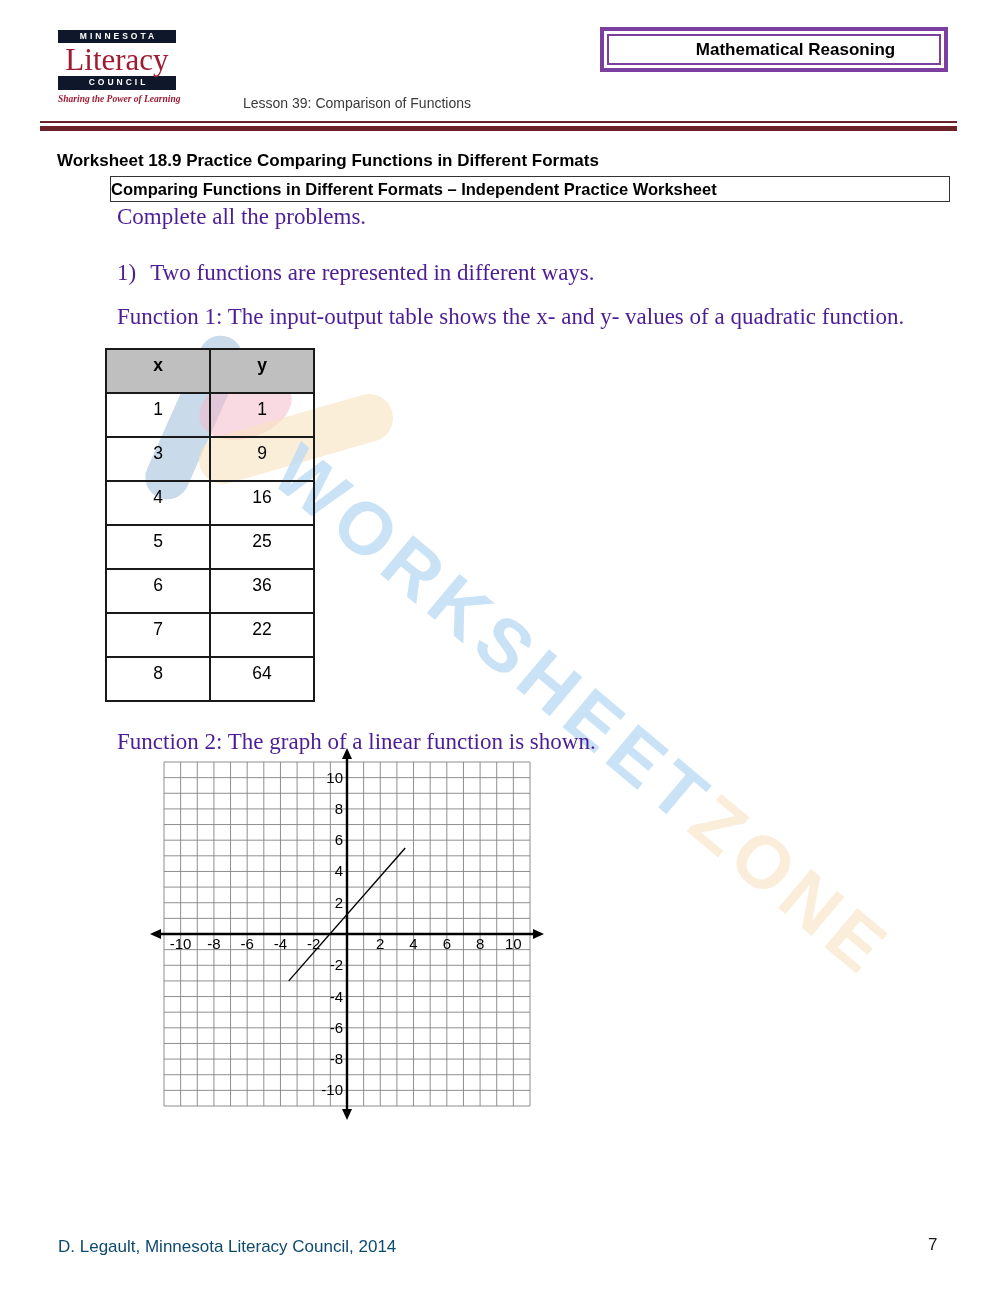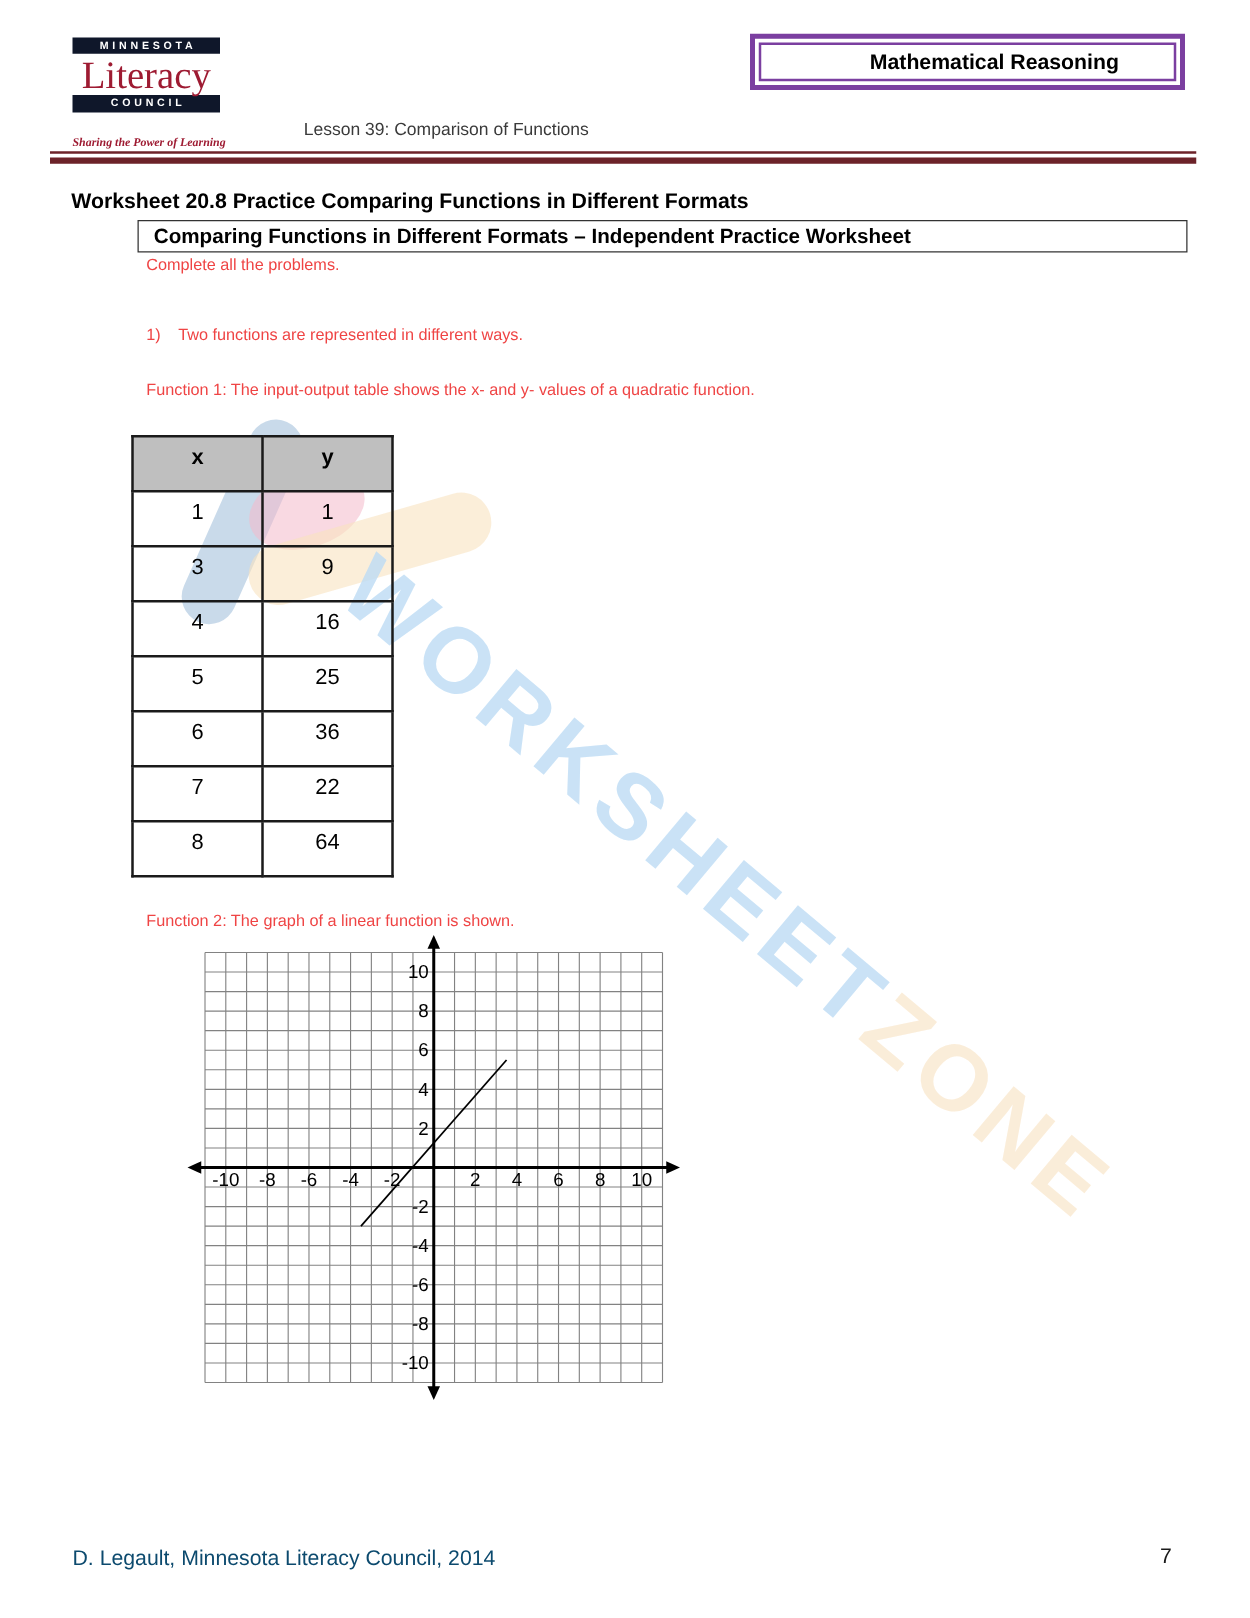--- a/index.html
+++ b/index.html
@@ -7,35 +7,35 @@
     position:relative;width:1000px;height:1294px;background:#ffffff;
     font-family:"Liberation Sans",sans-serif;color:#000;overflow:hidden;
   }
   
   .logo{position:absolute;left:58px;top:30px;width:118px;text-align:center;}
   .logo-bar{background:#0f172a;color:#fff;font-size:8.5px;font-weight:bold;
     letter-spacing:3px;padding:2px 0 2px 3px;line-height:1.1;}
   .logo-word{font-family:"Liberation Serif",serif;color:var(--crimson);
     font-size:31px;line-height:1.0;margin:1px 0;}
   .logo-tag{font-family:"Liberation Serif",serif;color:var(--crimson);
-    font-size:9.5px;font-weight:bold;font-style:italic;margin-top:20px;white-space:nowrap;}
+    font-size:9.5px;font-weight:bold;font-style:italic;margin-top:4px;white-space:nowrap;}
   .lesson-title{position:absolute;left:243px;top:95px;font-size:14px;color:#3a3a3a;}
   .badge{position:absolute;left:600px;top:27px;width:348px;height:45px;
     border:4px solid var(--purple);background:#fff;box-sizing:border-box;padding:3px;}
   .badge-inner{border:2px solid var(--purple);height:100%;box-sizing:border-box;
     display:flex;align-items:center;justify-content:center;
     font-size:17px;font-weight:bold;color:#000;padding-left:43px;}
   .rule-thin{position:absolute;left:40px;top:121px;width:917px;height:2px;background:var(--rule);}
   .rule-thick{position:absolute;left:40px;top:126px;width:917px;height:5px;background:var(--rule);}
   
   .ws-heading{position:absolute;left:57px;top:151px;font-size:17px;font-weight:bold;}
   .box-title{position:absolute;left:110px;top:176px;width:840px;height:26px;
     border:1px solid #333;box-sizing:border-box;display:flex;align-items:center;
-    padding-left:12px;font-size:16.5px;font-weight:bold;background:transparent;}
-  .body-text{position:absolute;font-size:13px;color:#ef4444;}
+    padding-left:0;font-size:16.5px;font-weight:bold;background:transparent;}
+  .body-text{position:absolute;font-size:23px;color:#4c1d95;font-family:Liberation Serif, serif;}
   .problem-row{display:flex;gap:14px;}
   
   .fn-table{position:absolute;left:105px;top:348px;border-collapse:collapse;}
   .fn-table th,.fn-table td{
     border:2px solid #1a1a1a;width:104px;height:44px;box-sizing:border-box;
     text-align:center;vertical-align:top;padding-top:5px;font-size:17.5px;}
   .fn-table th{background:#bfbfbf;font-weight:bold;}
   .fn-table td{background:transparent;}
   
   .graph-wrap{position:absolute;left:147px;top:744px;width:400px;height:380px;}
@@ -78,21 +78,21 @@
 
   <div class="lesson-title">Lesson 39: Comparison of Functions</div>
 
   <div class="badge">
     <div class="badge-inner">Mathematical Reasoning</div>
   </div>
 
   <div class="rule-thin"></div>
   <div class="rule-thick"></div>
 
-  <div class="ws-heading">Worksheet 20.8 Practice Comparing Functions in Different Formats</div>
+  <div class="ws-heading">Worksheet 18.9 Practice Comparing Functions in Different Formats</div>
   <div class="box-title">Comparing Functions in Different Formats – Independent Practice Worksheet</div>
 
   <div class="body-text" style="left:117px;top:204px;">Complete all the problems.</div>
 
   <div class="body-text problem-row" style="left:117px;top:260px;">
     <span>1)</span>
     <span>Two functions are represented in different ways.</span>
   </div>
 
   <div class="body-text" style="left:117px;top:304px;">Function 1: The input-output table shows the x- and y- values of a quadratic function.</div>

